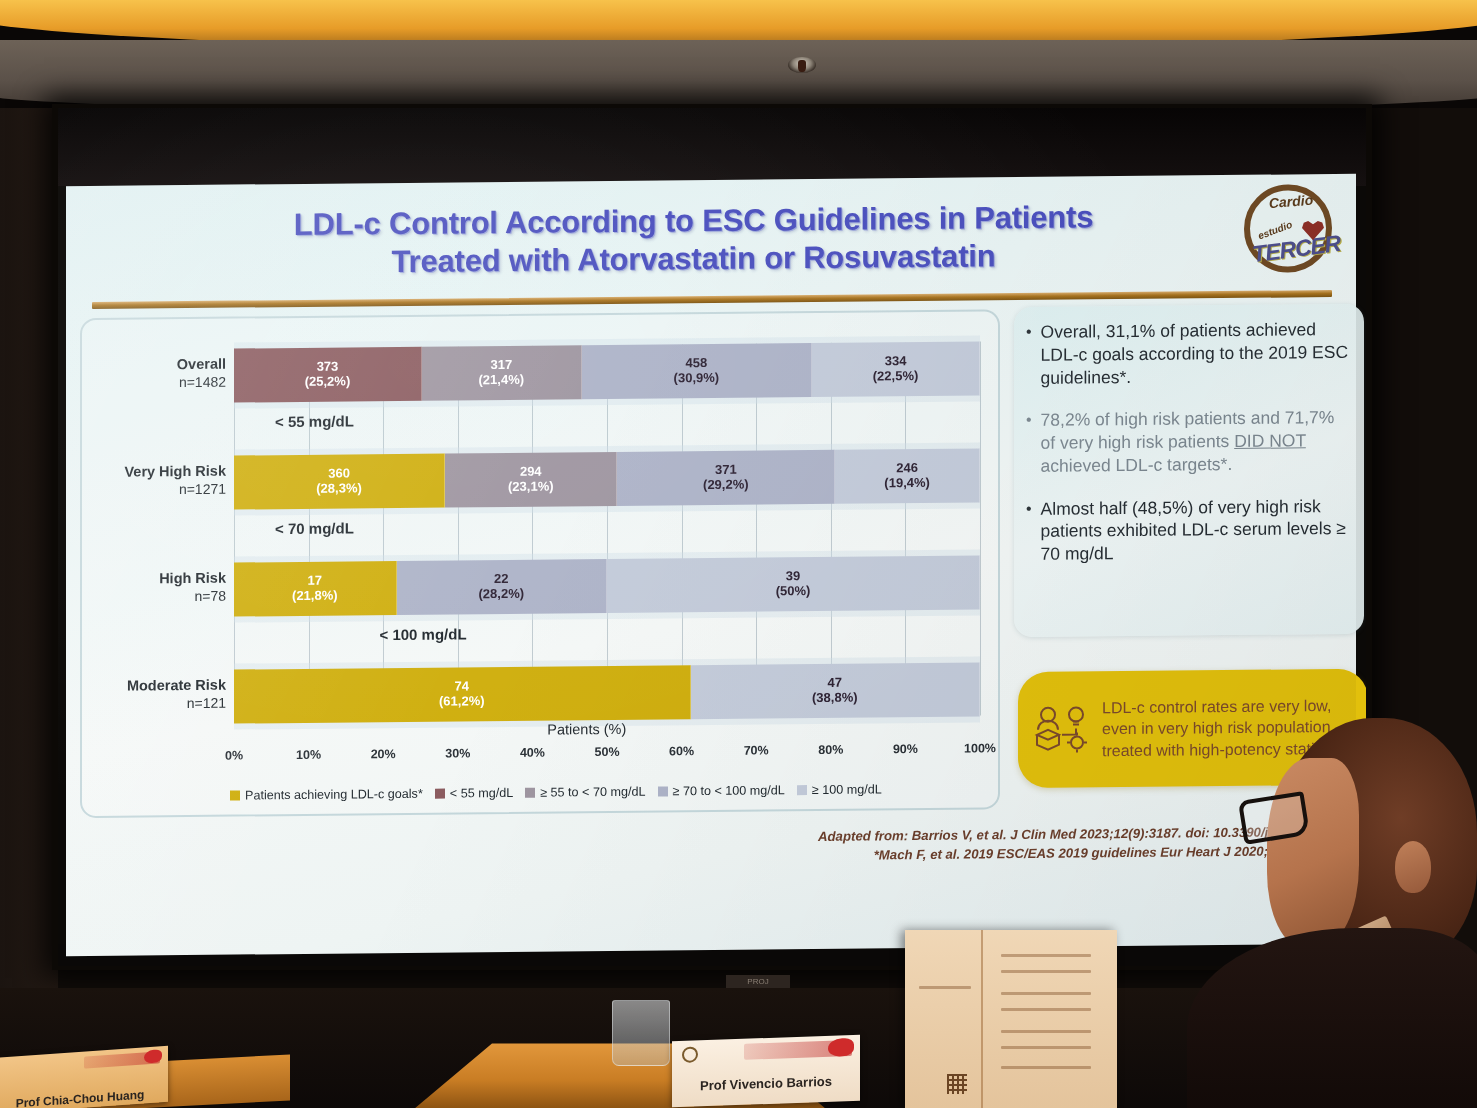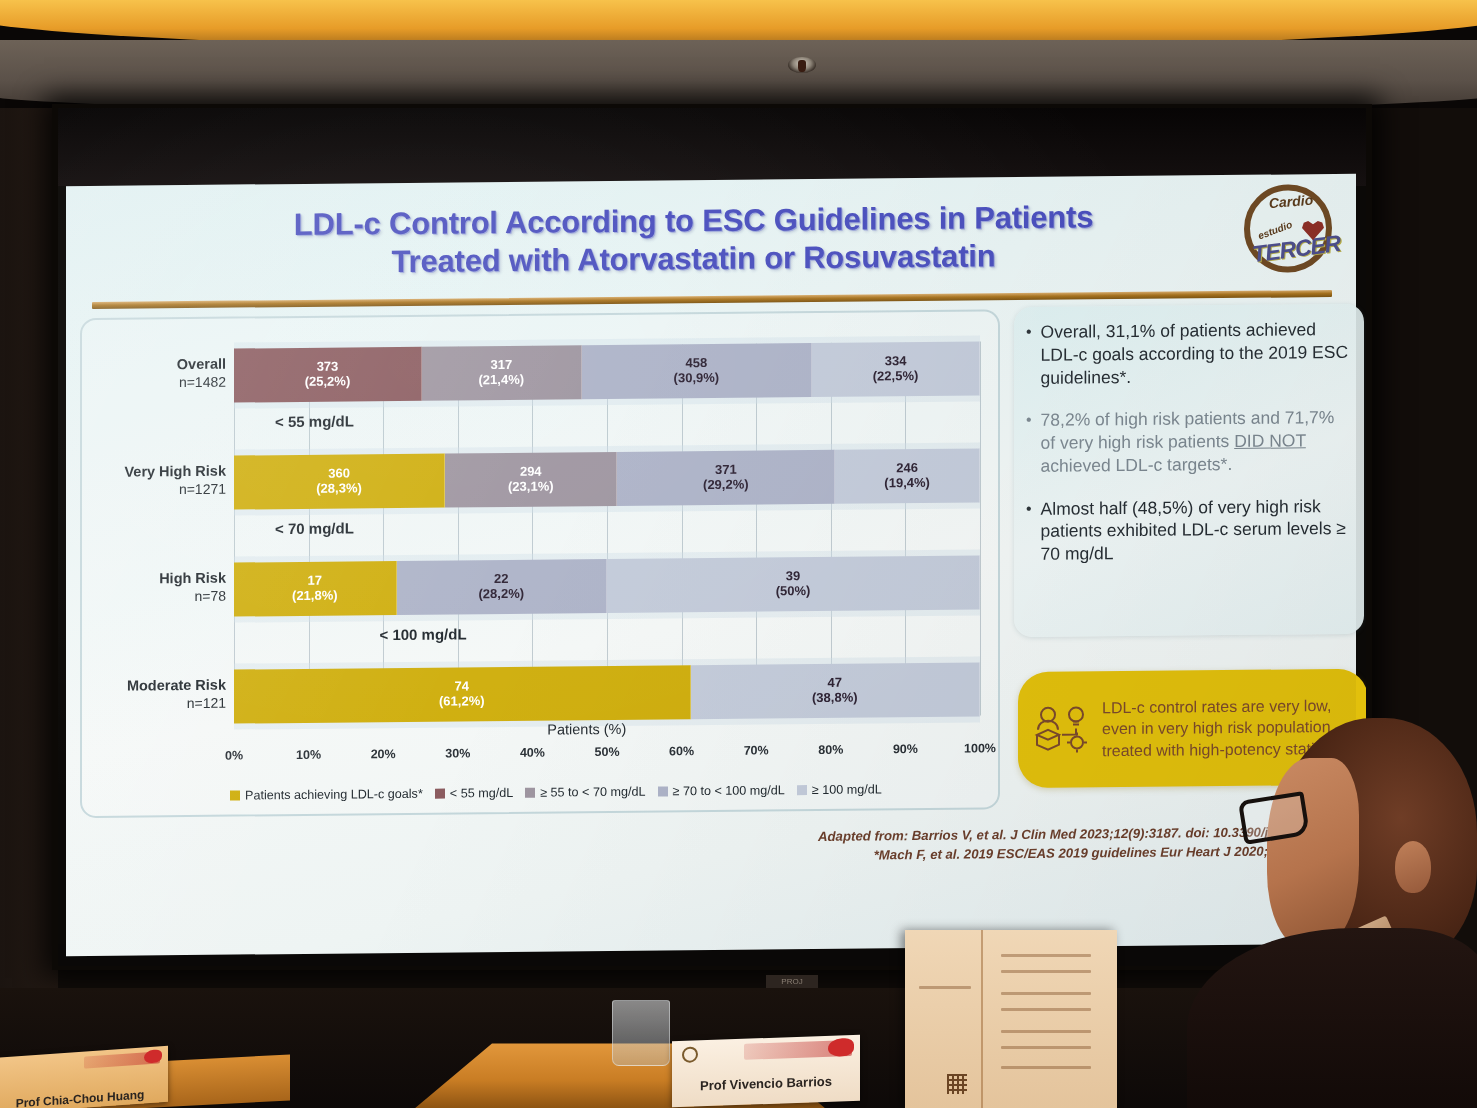--- a/index.html
+++ b/index.html
@@ -242,21 +242,21 @@
       linear-gradient(180deg, #6b4524 2px, transparent 2px) 0 0/5px 5px,
       #e4c49c;
   }
   .glass {
     position: absolute; left: 612px; bottom: 42px; width: 58px; height: 66px;
     background: linear-gradient(180deg, rgba(230,235,238,.55) 0%, rgba(180,190,196,.38) 100%);
     border-radius: 3px 3px 7px 7px;
     border: 1px solid rgba(235,240,242,.45);
   }
   .projector-badge {
-    position: absolute; left: 766px; top: 975px; width: 52px; height: 13px;
+    position: absolute; left: 726px; top: 975px; width: 64px; height: 13px;
     background: #2d2520; color: #8a7f74; font-size: 8px; text-align: center; line-height: 13px;
   }
 
   .person {
     position: absolute; right: 0; bottom: 0; width: 270px; height: 500px;
   }
   .person .head {
     position: absolute; right: 0; bottom: 140px; width: 200px; height: 250px;
     background: radial-gradient(ellipse at 62% 40%, #6f3d26 0%, #4d2716 55%, #2b150c 100%);
     border-radius: 48% 46% 40% 44%;

